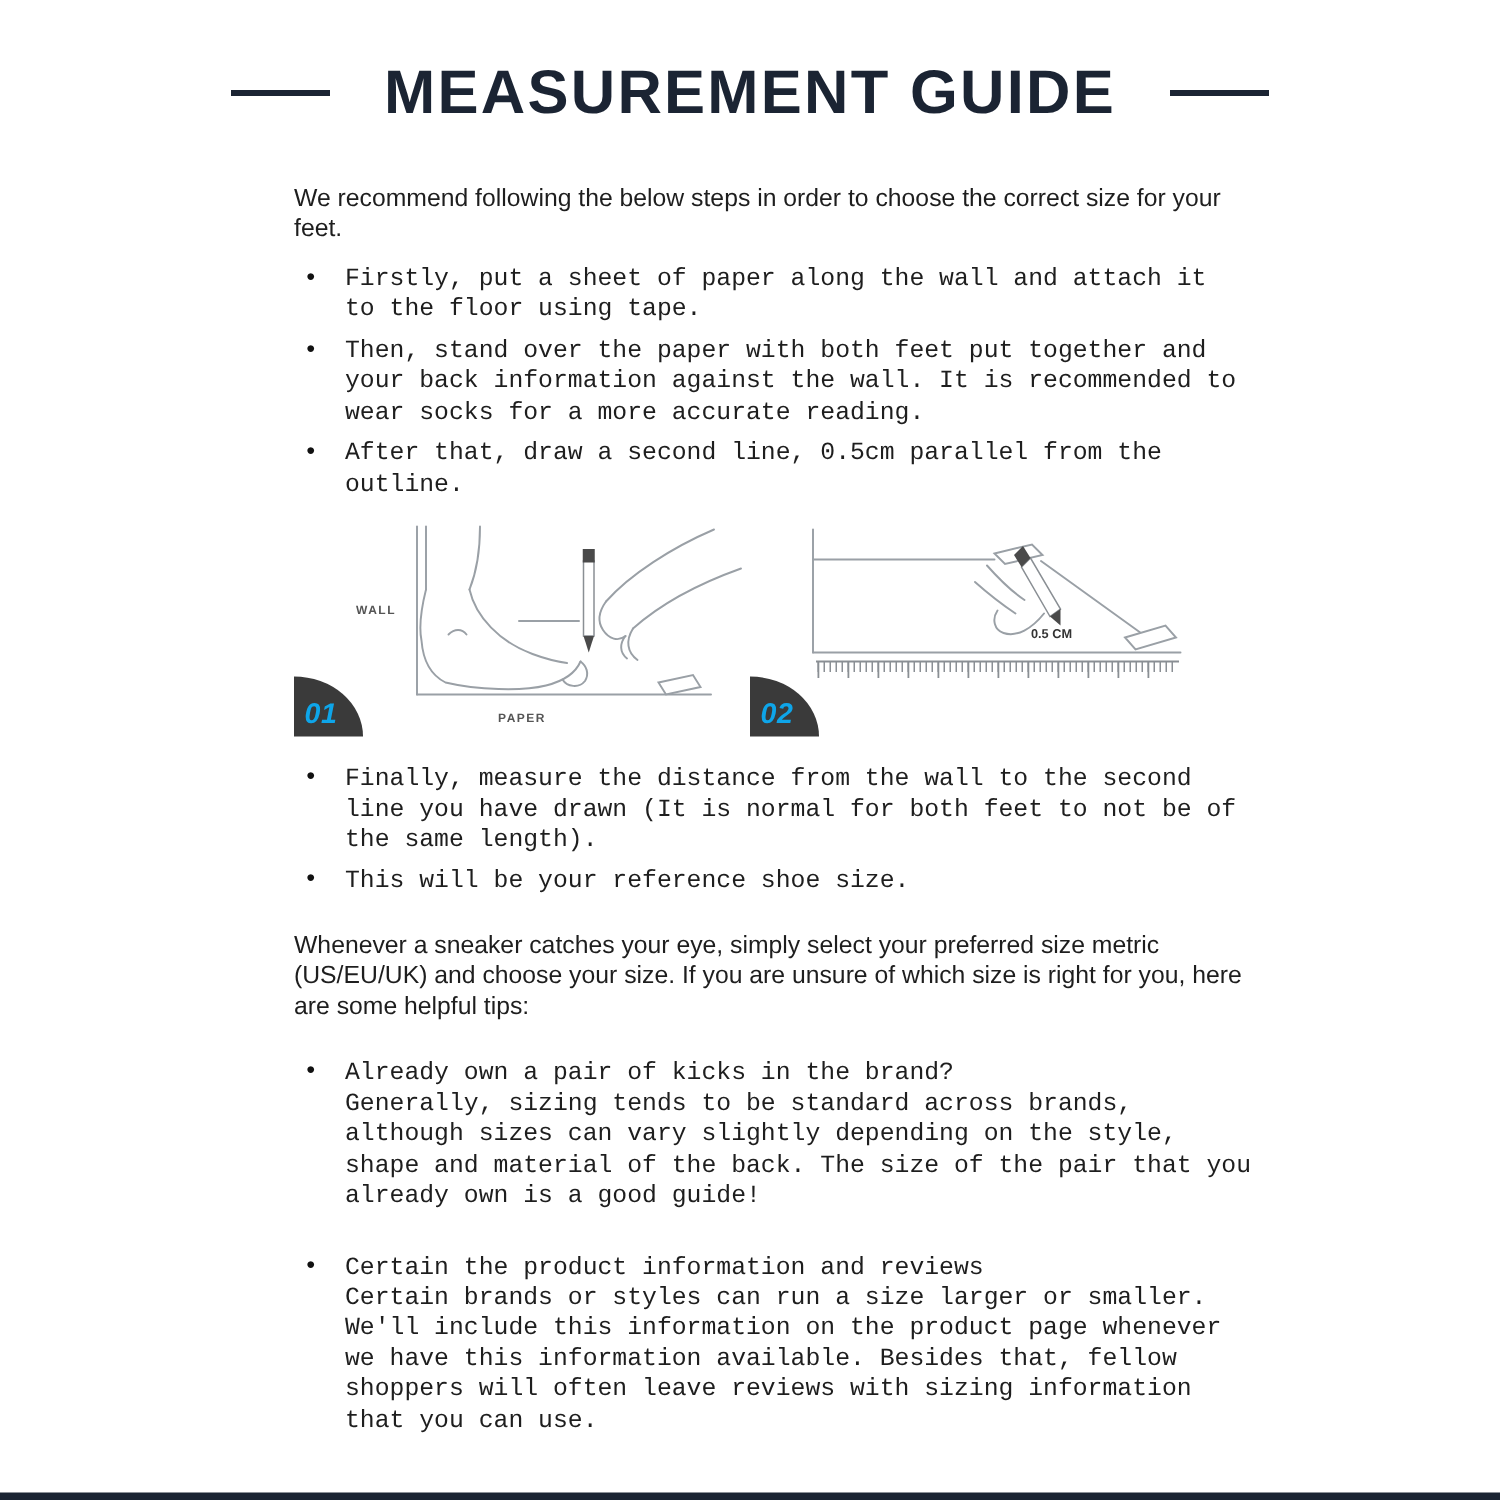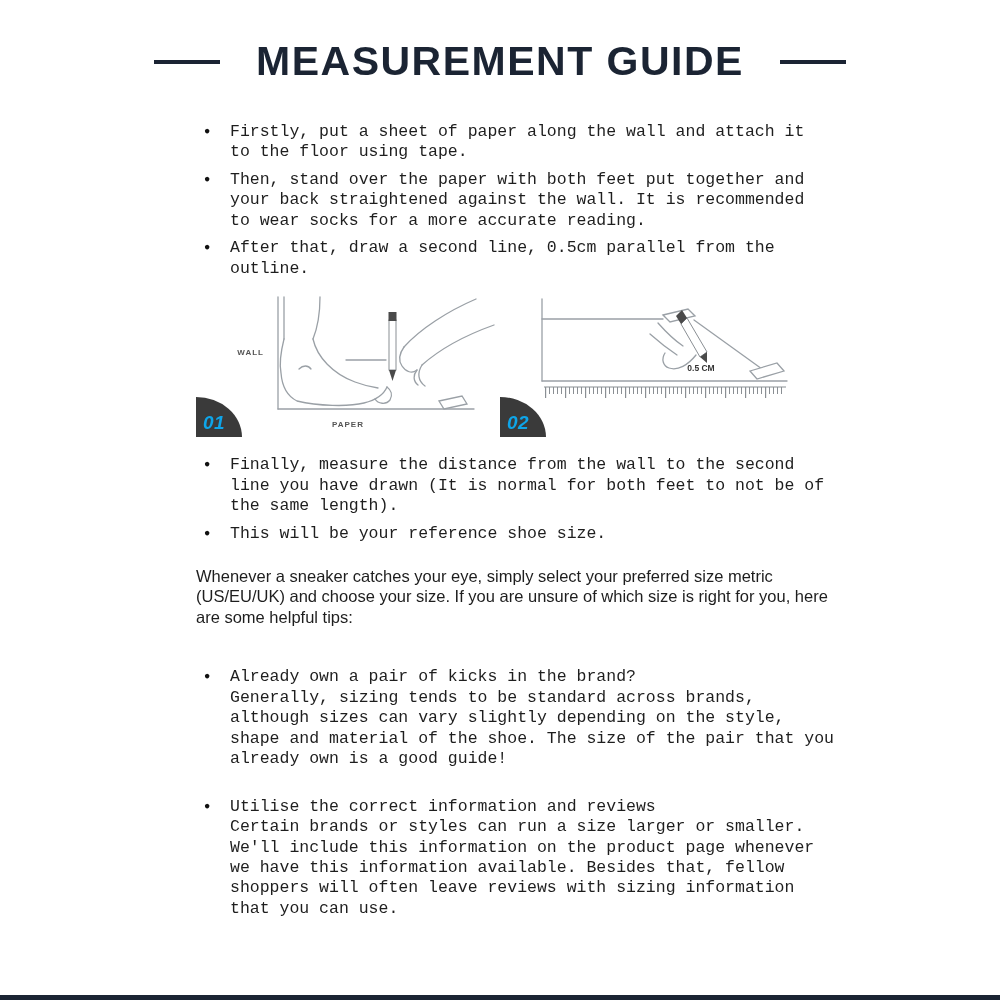--- a/index.html
+++ b/index.html
@@ -44,41 +44,42 @@
     display:flex;align-items:flex-end;justify-content:flex-start;
     padding:0 0 3px 7px;box-sizing:border-box;letter-spacing:0.5px;
   }
   .illus-label{
     font-family:"Liberation Sans",sans-serif;font-size:8px;font-weight:bold;
     fill:#555;letter-spacing:1px;
   }
   .measure-label{font-family:"Liberation Sans",sans-serif;font-size:8.5px;font-weight:bold;fill:#333;}
   
   ul.steps-after{margin-bottom:22px;margin-top:16px;}
-  .tips-intro{width:640px;margin-bottom:40px;}
+  .tips-intro{width:640px;margin-bottom:24px;}
   ul.tips li{margin-bottom:27px;width:605px;}
   .tip-heading{display:block;}
   .tip-body{display:block;}
   .bottom-bar{position:absolute;left:0;bottom:0;width:1000px;height:5px;background:#1b2433;}
 </style>
 </head>
 <body>
 
 <div class="header">
   <div class="title-dash"></div>
   <h1 class="page-title">MEASUREMENT GUIDE</h1>
   <div class="title-dash"></div>
 </div>
 
 <div class="content">
 
+  <p class="intro-p">We recommend following the below steps in order to choose the correct size for your feet.</p>
 
   <ul class="steps">
     <li>Firstly, put a sheet of paper along the wall and attach it to the floor using tape.</li>
-    <li>Then, stand over the paper with both feet put together and your back straightened against the wall. It is recommended to wear socks for a more accurate reading.</li>
+    <li>Then, stand over the paper with both feet put together and your back information against the wall. It is recommended to wear socks for a more accurate reading.</li>
     <li>After that, draw a second line, 0.5cm parallel from the outline.</li>
   </ul>
 
   <div class="figures-row">
 
     <div class="figure f1">
       <svg width="300" height="150" viewBox="0 0 300 150">
         <g stroke="#9aa0a6" fill="none" stroke-width="1.3" stroke-linecap="round">
           <line x1="82" y1="8" x2="82" y2="120"></line>
           <line x1="82" y1="120" x2="278" y2="120"></line>
@@ -139,23 +140,23 @@
   <ul class="steps-after">
     <li>Finally, measure the distance from the wall to the second line you have drawn (It is normal for both feet to not be of the same length).</li>
     <li>This will be your reference shoe size.</li>
   </ul>
 
   <p class="tips-intro">Whenever a sneaker catches your eye, simply select your preferred size metric (US/EU/UK) and choose your size. If you are unsure of which size is right for you, here are some helpful tips:</p>
 
   <ul class="tips">
     <li>
       <span class="tip-heading">Already own a pair of kicks in the brand?</span>
-      <span class="tip-body">Generally, sizing tends to be standard across brands, although sizes can vary slightly depending on the style, shape and material of the shoe. The size of the pair that you already own is a good guide!</span>
+      <span class="tip-body">Generally, sizing tends to be standard across brands, although sizes can vary slightly depending on the style, shape and material of the back. The size of the pair that you already own is a good guide!</span>
     </li>
     <li>
-      <span class="tip-heading">Utilise the correct information and reviews</span>
+      <span class="tip-heading">Certain the product information and reviews</span>
       <span class="tip-body">Certain brands or styles can run a size larger or smaller. We'll include this information on the product page whenever we have this information available. Besides that, fellow shoppers will often leave reviews with sizing information that you can use.</span>
     </li>
   </ul>
 
 </div>
 
 <div class="bottom-bar"></div>
 
 </body></html>

